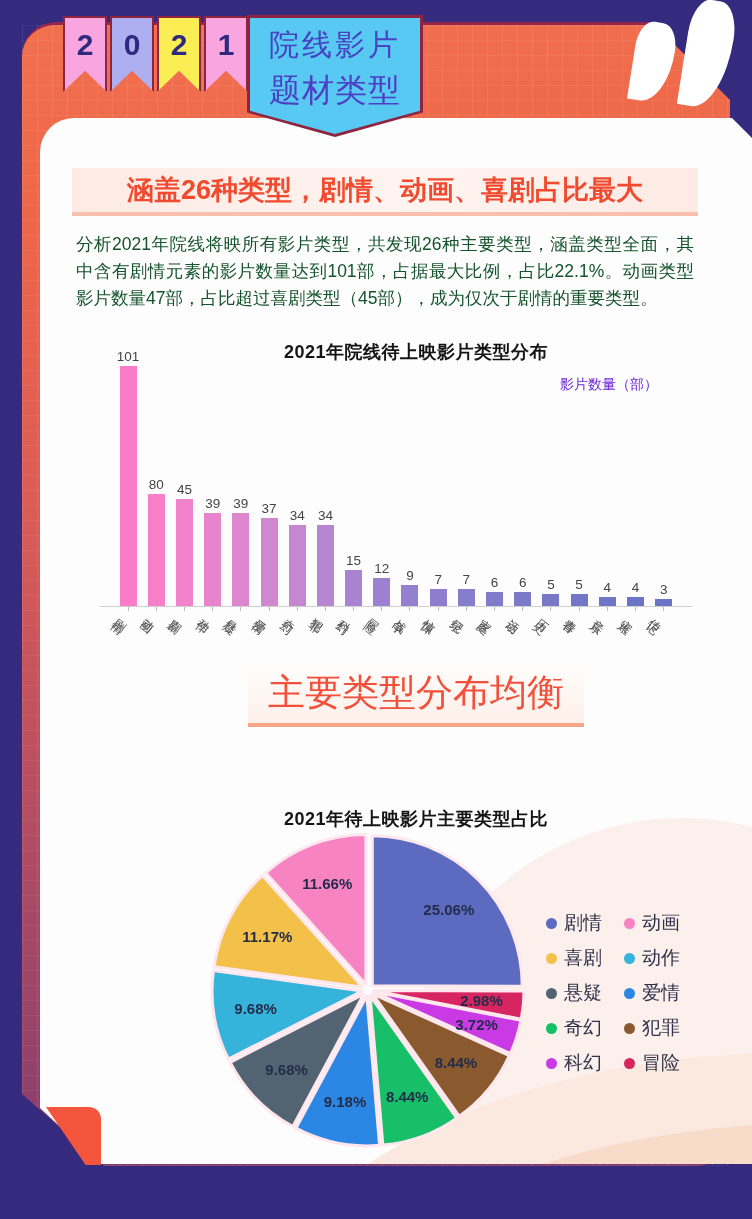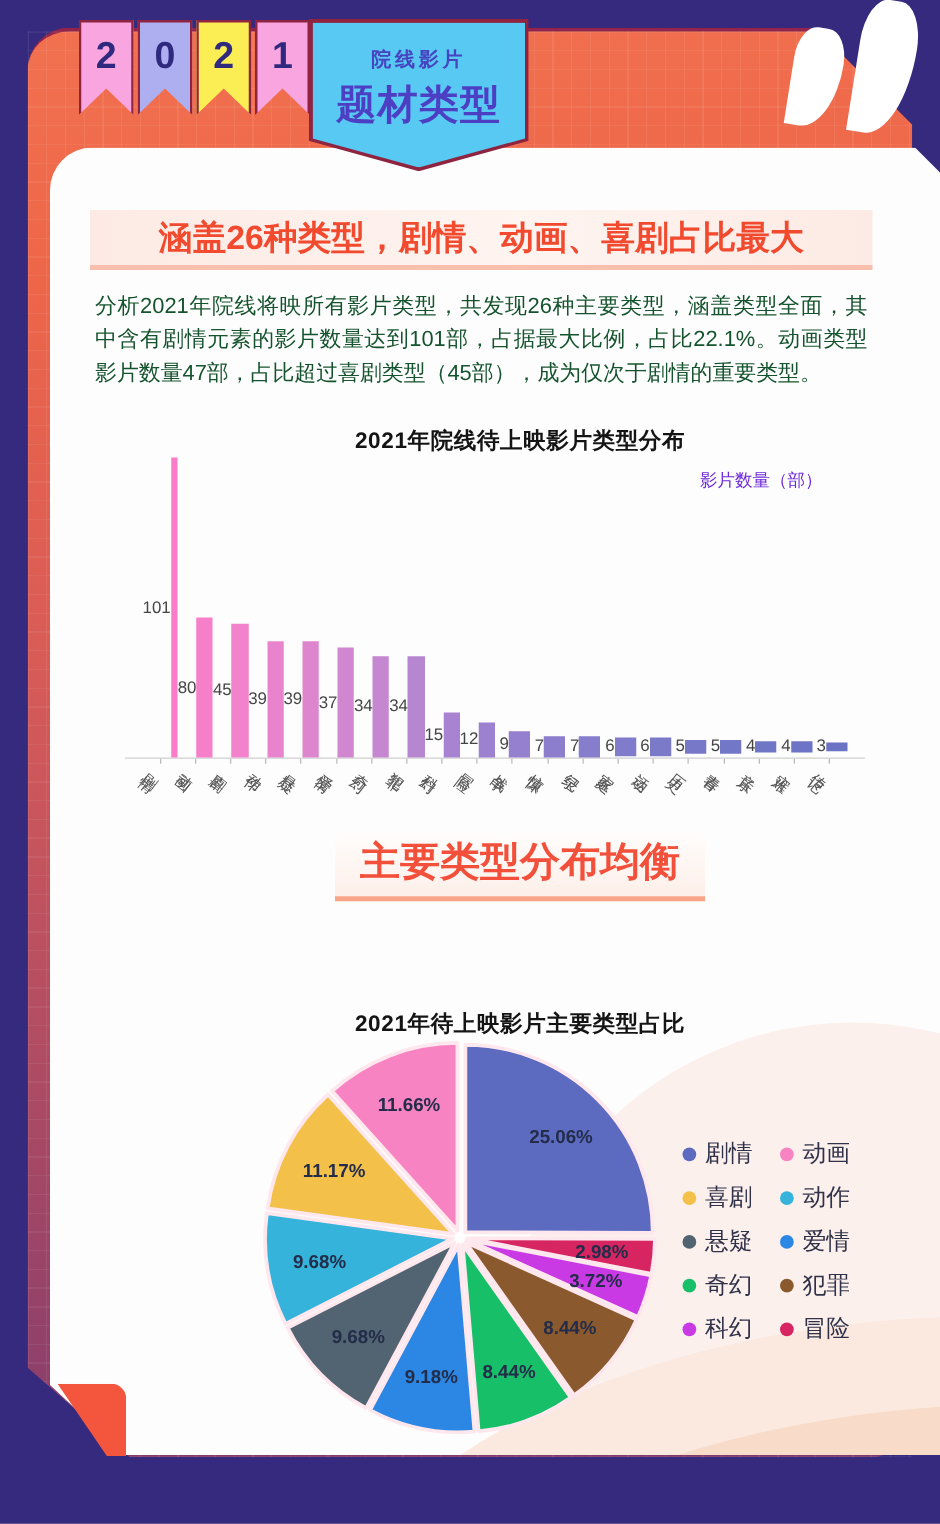--- a/index.html
+++ b/index.html
@@ -45,22 +45,22 @@
   .ribbon{position:absolute; left:247px; top:15px; width:176px; height:122px;}
   .ribbon .back{
     position:absolute; inset:0; background:#8e2440;
     clip-path:polygon(0 0,100% 0,100% 80%,50% 100%,0 80%);
   }
   .ribbon .front{
     position:absolute; inset:3px; background:#57c9f3;
     clip-path:polygon(0 0,100% 0,100% 80%,50% 100%,0 80%);
     text-align:center; color:#4743c1;
   }
-  .ribbon-line1{margin-top:20px; font-size:16px; font-weight:bold; letter-spacing:3px;}
-  .ribbon-line2{margin-top:3px; font-size:32px; font-weight:bold; letter-spacing:1px; color:#4d3fc4;}
+  .ribbon-line1{margin-top:7px; font-size:30px; font-weight:normal; letter-spacing:3px;}
+  .ribbon-line2{margin-top:3px; font-size:32px; font-weight:normal; letter-spacing:1px; color:#4d3fc4;}
   .quote{position:absolute; left:633px; top:0; display:flex; gap:12px; align-items:flex-start;}
   .quote-comma{
     background:#fff;
     border-radius:50% 50% 88% 0 / 42% 42% 85% 0;
     transform:rotate(9deg);
   }
   .quote-comma.c1{width:40px; height:80px; margin-top:22px;}
   .quote-comma.c2{width:46px; height:108px;}
   .fold{
     position:absolute; left:46px; top:1107px; width:55px; height:58px;
@@ -85,36 +85,36 @@
     font-size:18px; font-weight:bold; color:#141414; letter-spacing:.5px;
   }
   .bar-title{top:222px;}
   .unit-label{position:absolute; left:520px; top:258px; font-size:14px; color:#6d28d9;}
   
   .bar-chart{position:absolute; left:60px; top:230px; width:592px;}
   .bars{
     display:flex; align-items:flex-end; height:258px; padding:0 14px;
     border-bottom:1px solid #cfcfcf; box-sizing:content-box;
   }
-  .bar-col{width:28.2px; display:flex; flex-direction:row; align-items:center; justify-content:flex-end;}
+  .bar-col{width:28.2px; display:flex; flex-direction:column; align-items:center; justify-content:flex-end;}
   .bar-val{font-size:13.5px; color:#454545; margin-bottom:2px;}
   .bar{width:17px;}
   .xlabels{display:flex; padding:0 14px;}
   .xcell{width:28.2px; display:flex; flex-direction:column; align-items:center;}
   .tick{width:1px; height:4px; background:#b9b9b9;}
   .xlabel{
     margin-top:2px;
     writing-mode:vertical-rl; text-orientation:upright;
     transform:rotate(38deg); transform-origin:50% 0;
     font-size:12.5px; color:#555; letter-spacing:2px;
   }
   
   .headline2-wrap{position:absolute; top:548px; left:0; width:100%; text-align:center;}
   .headline2{
-    display:inline-block; font-size:32px; font-weight:bold; color:#f2503a;
+    display:inline-block; font-size:37px; font-weight:normal; color:#f2503a;
     padding:2px 20px 5px; border-bottom:4px solid #f7a487;
     background:linear-gradient(180deg,#fffdfc,#fdefe9);
   }
   .para2{top:612px;}
   .pie-title{top:689px;}
   .pie-svg{position:absolute; left:158px; top:712px;}
   .pie-label{font-size:15px; font-weight:600; fill:#232c49;}
   .legend{
     position:absolute; left:506px; top:792px;
     display:grid; grid-template-columns:auto auto; column-gap:22px; row-gap:9px;

